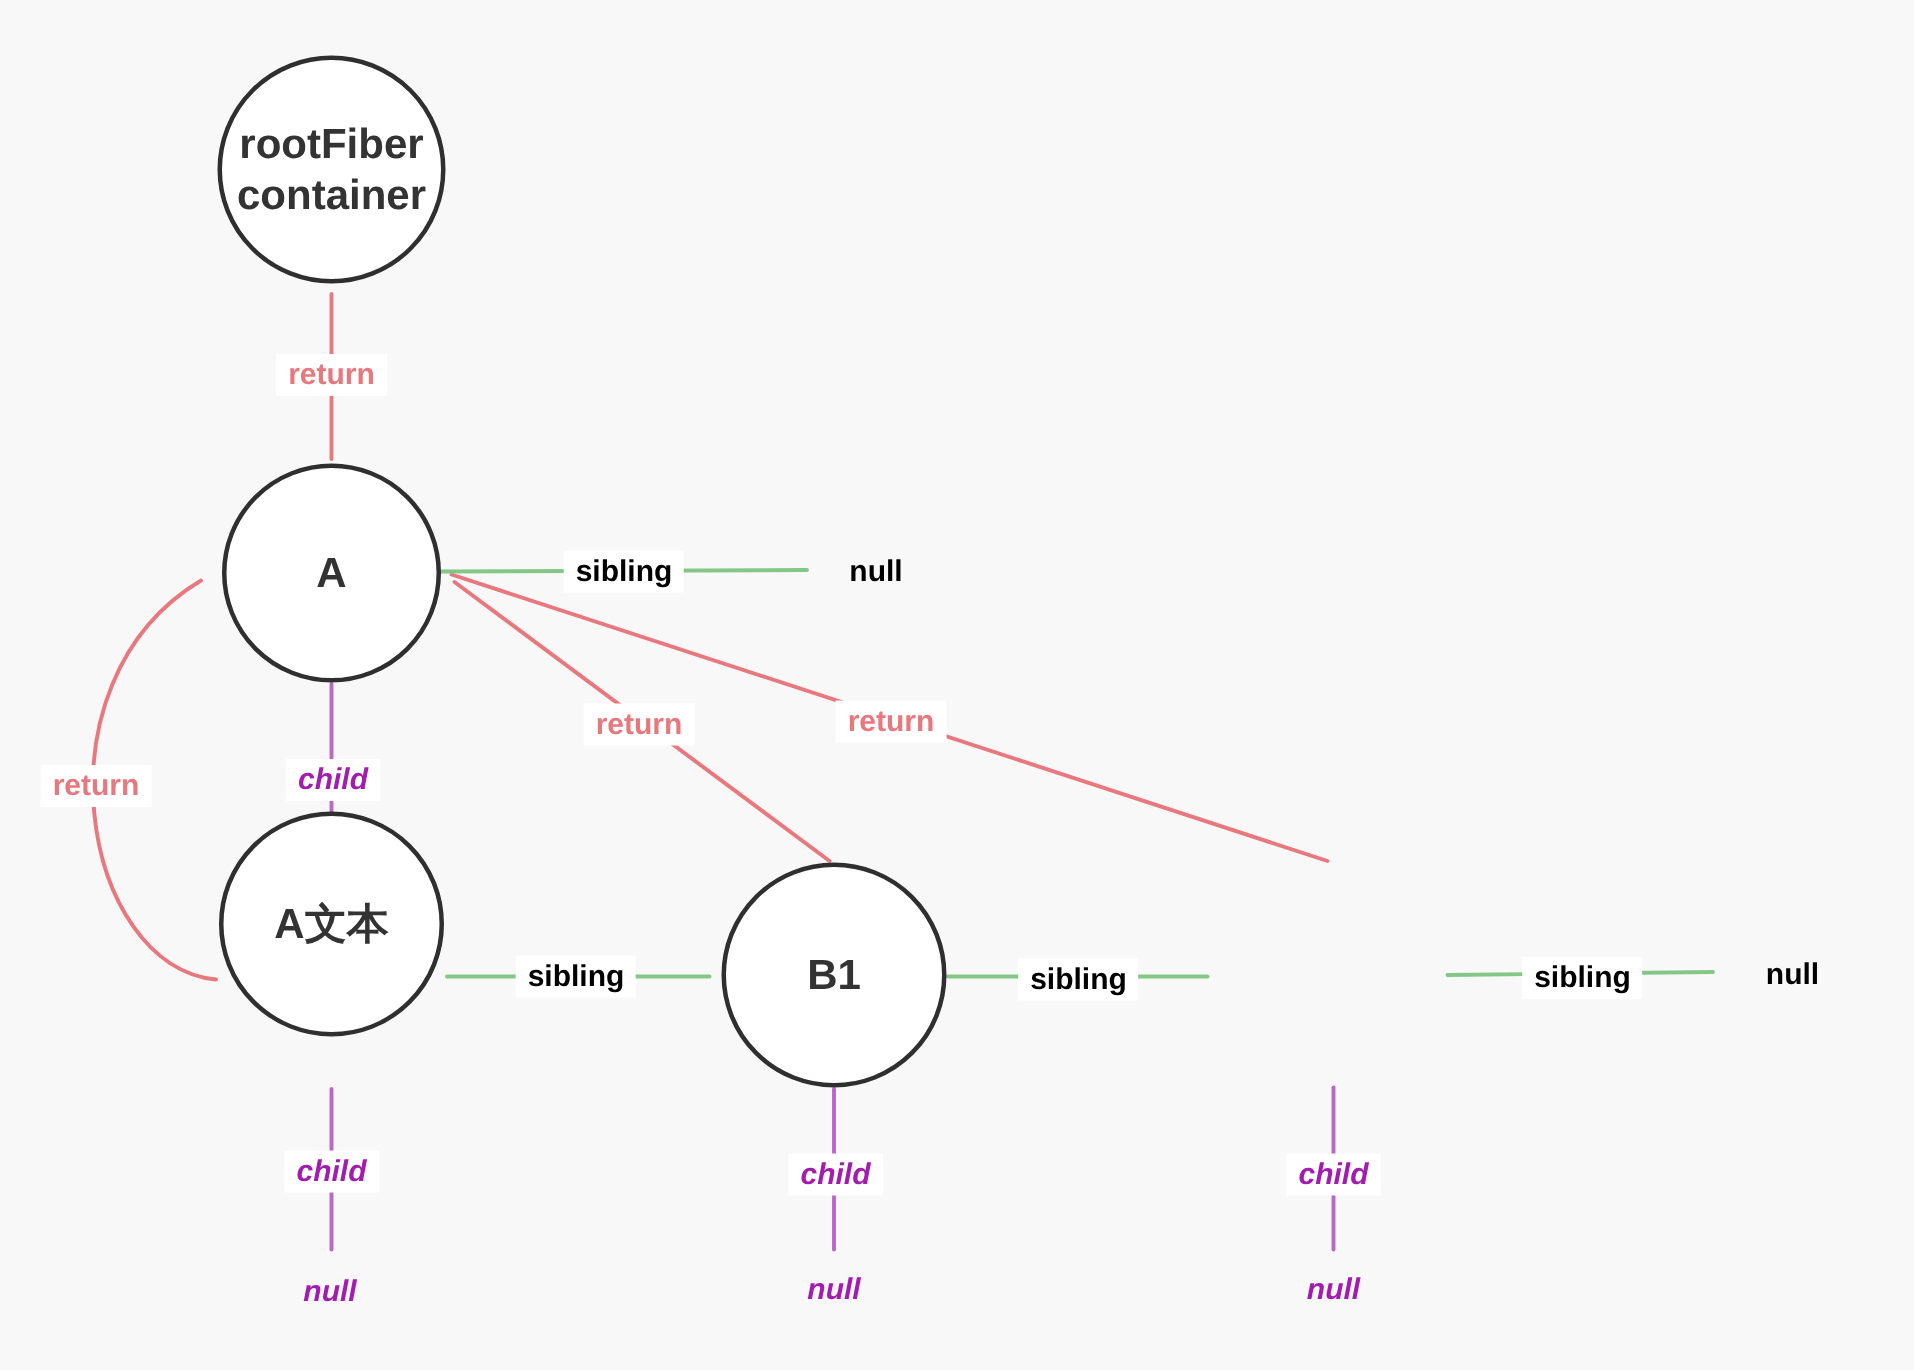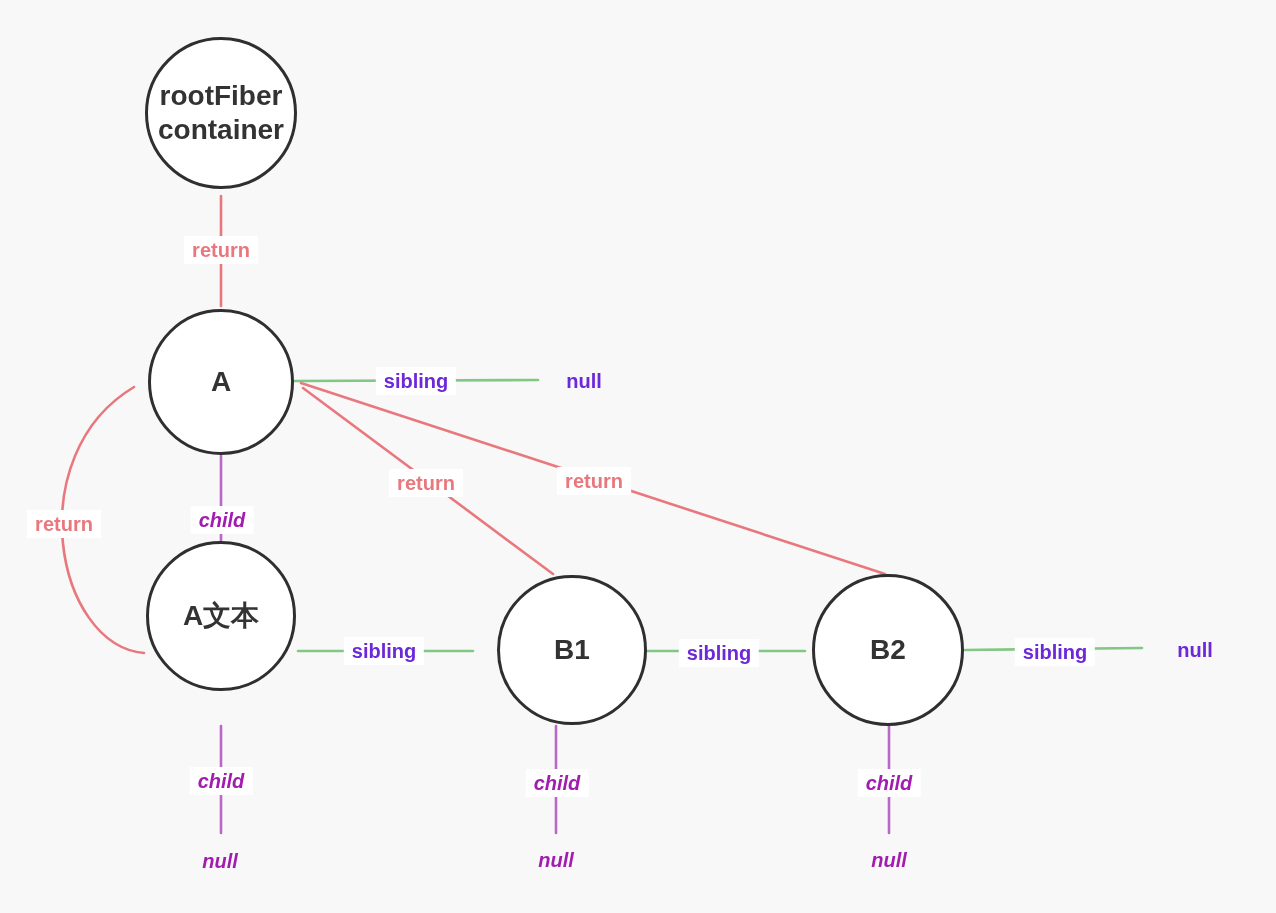--- a/index.html
+++ b/index.html
@@ -19,21 +19,21 @@
   }
   .node-label{font-size:28px;font-weight:700;color:#333333;line-height:1.1;}
   .node-sub{font-size:28px;font-weight:700;color:#333333;line-height:1.1;margin-top:3px;}
   .edge-label{
     position:absolute;transform:translate(-50%,-50%);
     font-weight:700;font-size:20px;line-height:1.1;white-space:nowrap;padding:3px 8px;
   }
   .boxed{background:#ffffff;}
   .lbl-return{color:#e8787e;}
   .lbl-child{color:#a21caf;font-style:italic;}
-  .lbl-sibling{color:#6d28d9;}
+  .lbl-sibling{color:#000000;}
 </style>
 </head>
 <body>
 
 <div class="stage">
 
   <svg class="edges" width="1276" height="913" viewBox="0 0 1276 913">
     <defs>
       <marker id="m-return" viewBox="0 0 12 12" refX="10" refY="6" markerWidth="20" markerHeight="18" orient="auto" markerUnits="userSpaceOnUse">
         <path d="M0,0 L12,6 L0,12 Z" fill="#e8787e"></path>
@@ -68,27 +68,24 @@
   </div>
 
   <div class="node" style="left:148px;top:309px;width:146px;height:146px;">
     <div class="node-label">A</div>
   </div>
 
   <div class="node" style="left:146px;top:541px;width:150px;height:150px;">
     <div class="node-label">A文本</div>
   </div>
 
-  <div class="node" style="left:497px;top:575px;width:150px;height:150px;">
+  <div class="node" style="left:481px;top:575px;width:150px;height:150px;">
     <div class="node-label">B1</div>
   </div>
 
-  <div class="node" style="left:812px;top:574px;width:152px;height:152px;">
-    <div class="node-label">B2</div>
-  </div>
 
   <div class="edge-label boxed lbl-return" style="left:221px;top:250px;">return</div>
   <div class="edge-label boxed lbl-return" style="left:64px;top:524px;">return</div>
   <div class="edge-label boxed lbl-return" style="left:426px;top:483px;">return</div>
   <div class="edge-label boxed lbl-return" style="left:594px;top:481px;">return</div>
 
   <div class="edge-label boxed lbl-child" style="left:222px;top:520px;">child</div>
   <div class="edge-label boxed lbl-child" style="left:221px;top:781px;">child</div>
   <div class="edge-label boxed lbl-child" style="left:557px;top:783px;">child</div>
   <div class="edge-label boxed lbl-child" style="left:889px;top:783px;">child</div>

